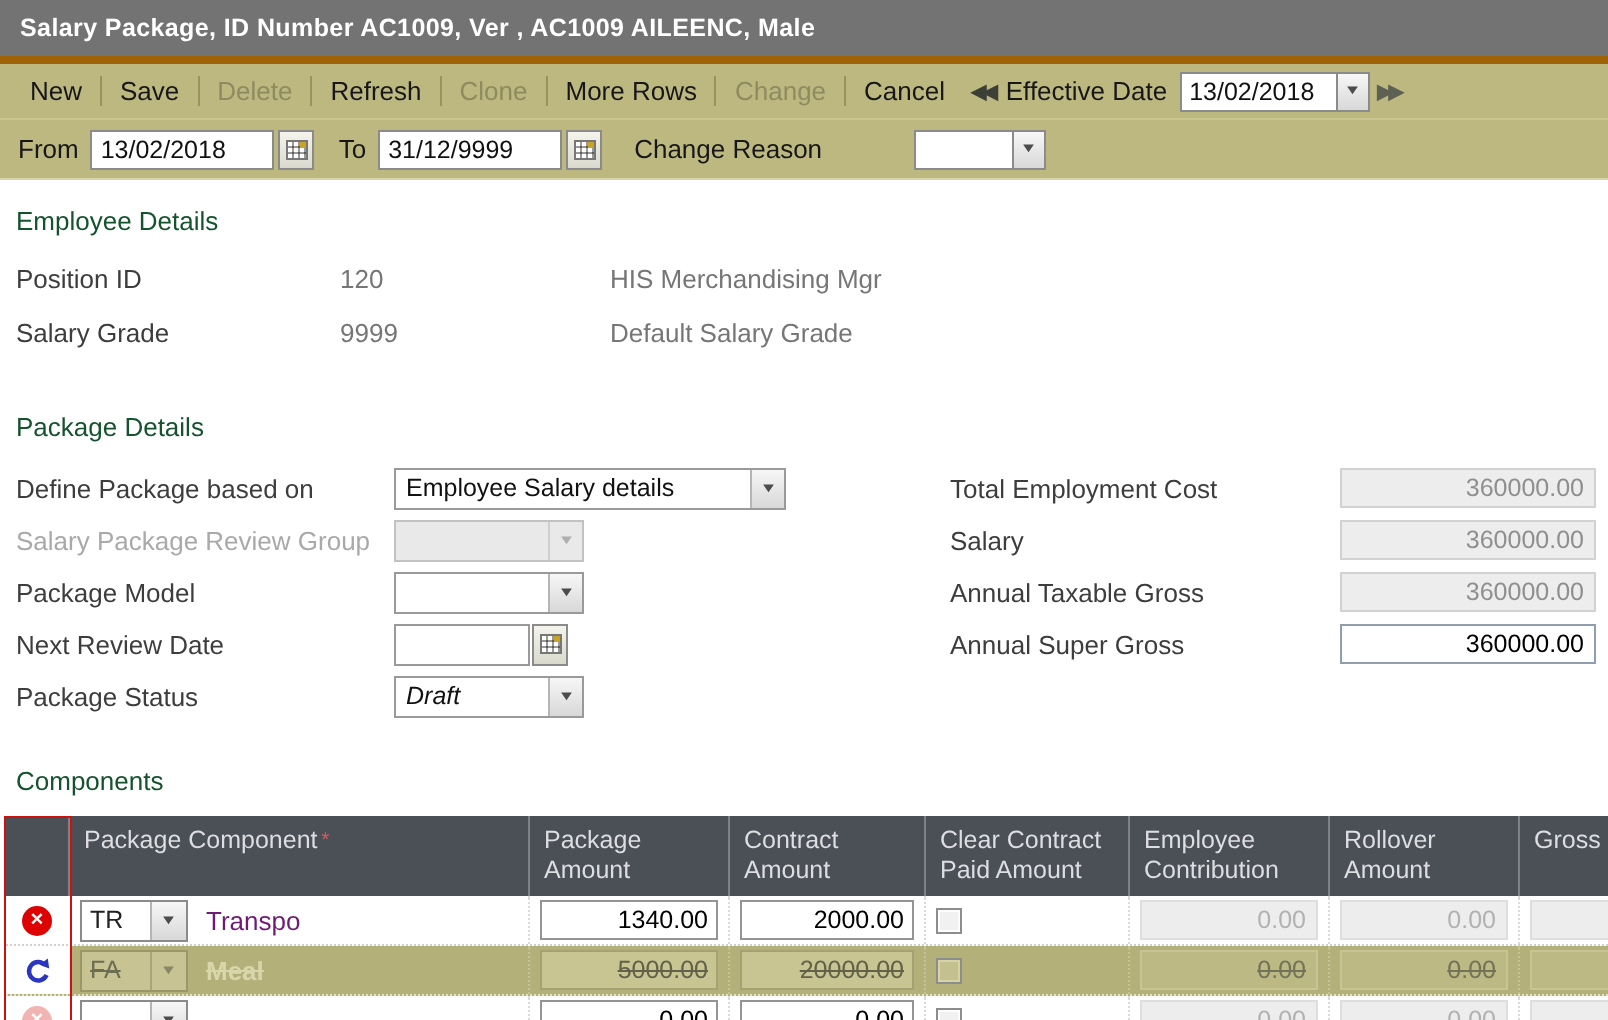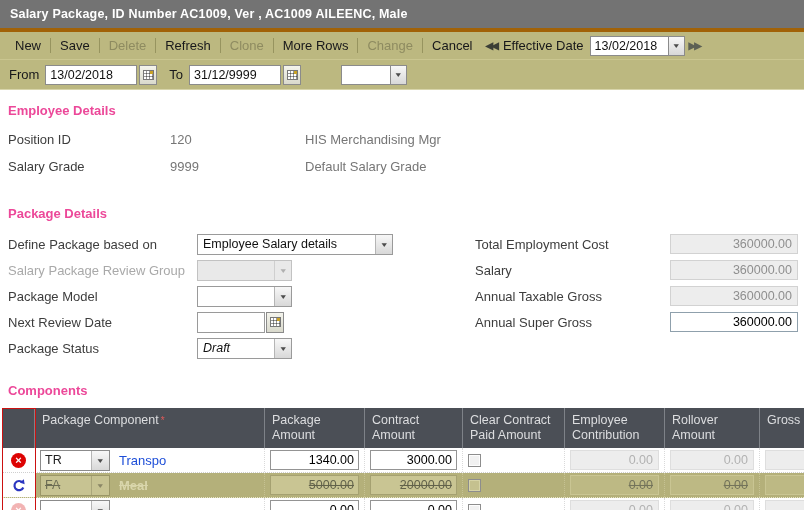--- a/index.html
+++ b/index.html
@@ -35,21 +35,21 @@
   .cal-glyph { width:11px; height:10px; border:1px solid #777; background:
        repeating-linear-gradient(to right,#fff 0 2px,#999 2px 3px),
        repeating-linear-gradient(to bottom,#fff 0 2px,#999 2px 3px); background-blend-mode:multiply; position:relative; }
   .cal-glyph::after { content:""; position:absolute; right:0; top:0; width:3px; height:3px; background:#c9a227; }
 
   .date-input { height:20px; border:1px solid #8b8b8b; background:#fff; padding:0 4px; font-size:12.5px;
                 font-family:"Liberation Sans",sans-serif; color:#111; width:92px; }
 
   
   .content { padding:0 0 0 8px; }
-  .section-heading { font-weight:bold; color:#ec4899; font-size:13px; }
+  .section-heading { font-weight:normal; color:#14532d; font-size:13px; }
   .emp-heading { margin:13px 0 8px 0; }
   .emp-row { display:grid; grid-template-columns:162px 135px auto; height:27px; align-items:center; }
   .emp-label { color:#3d3d3d; }
   .emp-value, .emp-desc { color:#767676; }
 
   .pkg-heading { margin:26px 0 10px 0; }
   .pkg-wrap { display:flex; }
   .pkg-left { width:467px; }
   .pkg-row { display:grid; grid-template-columns:189px auto; height:26px; align-items:center; }
   .pkg-label { color:#3d3d3d; }
@@ -92,26 +92,26 @@
   .d-row { height:25px; align-items:center; border-bottom:1px dotted #cfcfcf; background:#fff; }
   .d-row.deleted { background:#b4b07a; border-bottom:1px dotted #e6e4c8; }
   .d-cell { padding:0 5px; height:100%; display:flex; align-items:center; border-right:1px dotted #dadada; }
   .d-row.deleted .d-cell { border-right:1px dotted #c6c293; }
 
   .icon-del { width:15px; height:15px; border-radius:50%; background:#dd0303; color:#fff; font-weight:bold;
               font-size:11px; line-height:14px; text-align:center; cursor:pointer; }
   .icon-del.disabled { background:#f2b3b3; cursor:default; }
   .icon-undo { cursor:pointer; display:flex; }
 
-  .row-combo { display:inline-flex; height:21px; width:70px; border:1px solid #8b8b8b; background:#fff; }
+  .row-combo { display:inline-flex; height:21px; width:54px; border:1px solid #8b8b8b; background:#fff; }
   .row-combo .code { flex:1; padding:2px 3px 0 4px; font-size:12.5px; color:#222; }
   .row-combo .arr { width:18px; background:linear-gradient(#f7f7f7,#d8d8d8); border-left:1px solid #b5b5b5;
                     display:flex; align-items:center; justify-content:center; }
   .row-combo .arr .tri { font-size:6.5px; color:#4c4c4c; transform:scaleX(1.4); }
-  .comp-name { margin-left:9px; color:#1d4ed8; }
+  .comp-name { margin-left:9px; color:#701a75; }
 
   .amt-input { width:90px; height:20px; border:1px solid #949494; background:#fff; color:#000;
                text-align:right; padding:2px 4px 0 0; font-size:12.5px; }
   .ro-cell { width:90px; height:20px; border:1px solid #dedede; background:#ededed; color:#b2b2b2;
              text-align:right; padding:2px 5px 0 0; font-size:12.5px; }
   .gross-cell { width:70px; height:20px; border:1px solid #dedede; background:#ededed; }
 
   .cbx { width:13px; height:13px; border:1px solid #8d8d8d; background:#f1f1f1;
          box-shadow:inset 0 0 0 1px #fdfdfd; cursor:pointer; }
 
@@ -166,20 +166,21 @@
     <span class="tb-label" style="padding-left:3px">From</span>
     <input class="date-input" value="13/02/2018" style="">
     <span class="cal-btn">
         <span class="cal-glyph"></span>
       </span>
     <span class="tb-label" style="padding-left:12px">To</span>
     <input class="date-input" value="31/12/9999" style="">
     <span class="cal-btn">
         <span class="cal-glyph"></span>
       </span>
+    <span class="tb-label" style="padding-left:16px">Change Reason</span>
     <span class="combo" style="margin-left:40px">
       <span class="box" style="width:49px"></span>
       <span class="arrow-btn">
           <span class="tri">▼</span>
         </span>
     </span>
   </div>
 
   <div class="content">
 
@@ -289,21 +290,21 @@
           <span class="arr">
               <span class="tri">▼</span>
             </span>
         </span>
         <span class="comp-name">Transpo</span>
       </div>
       <div class="d-cell c-pamt">
           <span class="amt-input">1340.00</span>
         </div>
       <div class="d-cell c-camt">
-          <span class="amt-input">3000.00</span>
+          <span class="amt-input">2000.00</span>
         </div>
       <div class="d-cell c-clear">
           <span class="cbx"></span>
         </div>
       <div class="d-cell c-emp">
           <span class="ro-cell">0.00</span>
         </div>
       <div class="d-cell c-roll">
           <span class="ro-cell" style="width:86px">0.00</span>
         </div>

